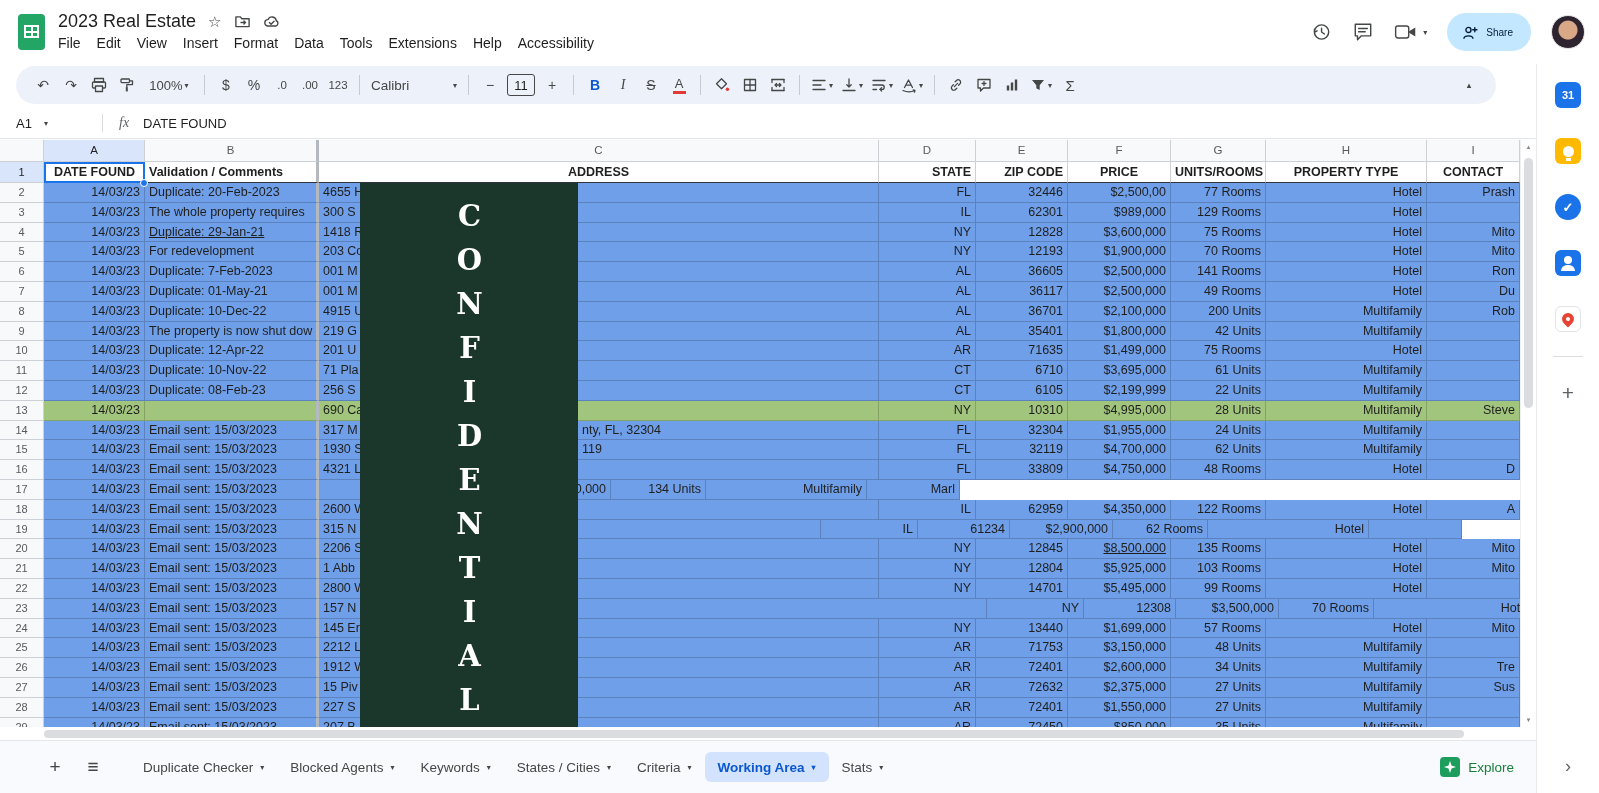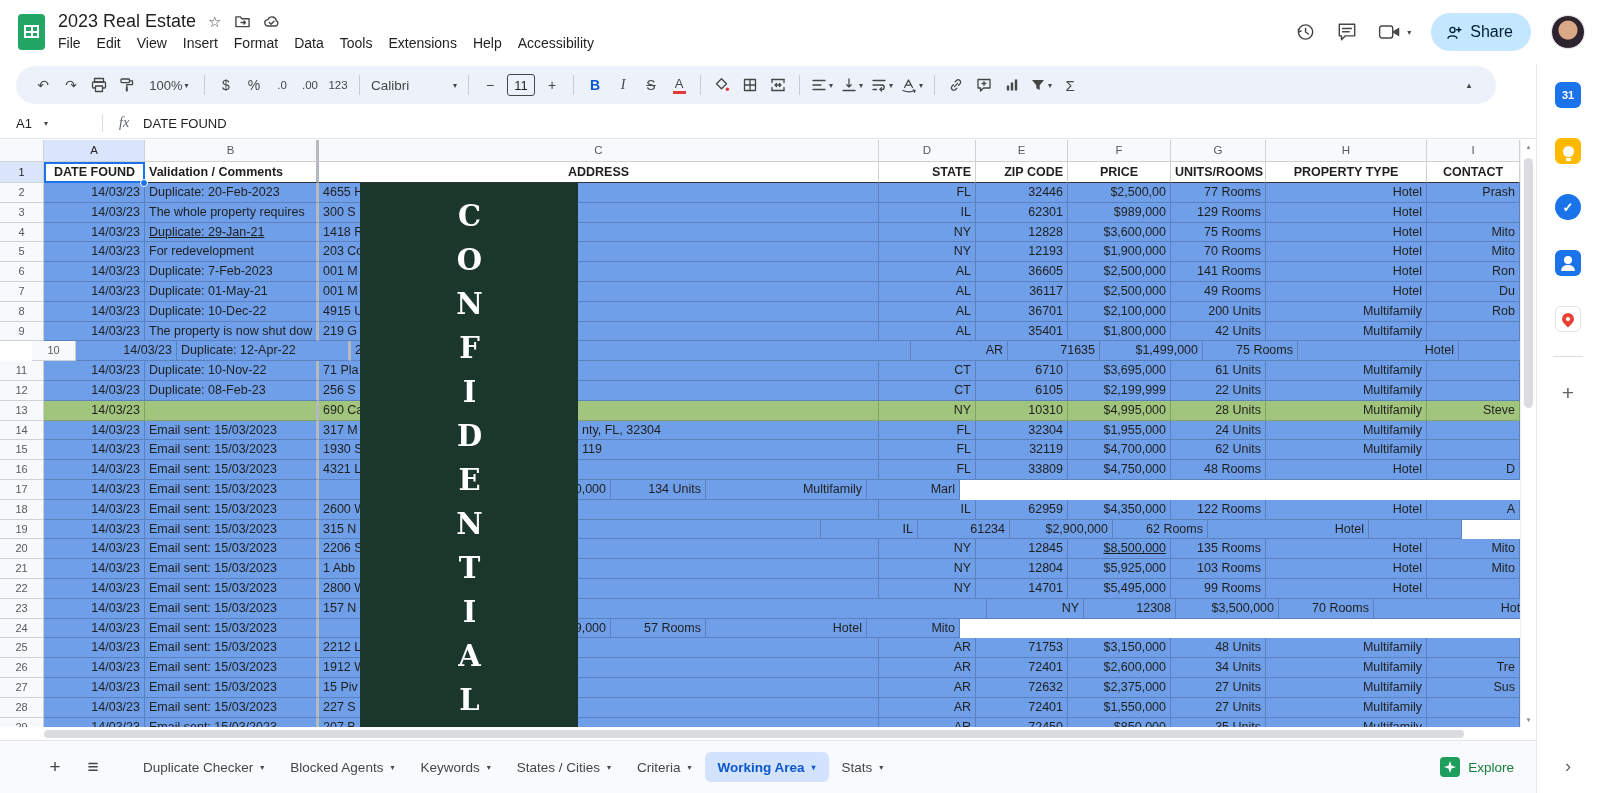--- a/index.html
+++ b/index.html
@@ -15,21 +15,21 @@
     background: linear-gradient(#fff,#fff) center/100% 2px no-repeat, linear-gradient(#fff,#fff) center/2px 100% no-repeat; }
   .title-block { display:flex; flex-direction:column; gap:1px; }
   .title-row { display:flex; align-items:center; gap:12px; }
   .doc-title { font-size:18px; color:#1f1f1f; }
   .tb-ico { color:#444746; font-size:15px; line-height:1; display:flex; align-items:center; }
   .menu-bar { display:flex; margin-left:-8px; }
   .menu-item { font-size:14px; color:#1f1f1f; padding:2px 8px; border-radius:8px; cursor:pointer; }
   .top-right { margin-left:auto; display:flex; align-items:center; gap:20px; padding-right:14px; }
   .icon-btn { display:flex; align-items:center; gap:3px; color:#444746; cursor:pointer; }
   .share-btn { display:flex; align-items:center; gap:8px; background:var(--share-bg,#c2e7ff); color:#001d35;
-    border:none; height:38px; padding:0 18px 0 14px; border-radius:19px; font-size:16px; font-weight:500;
+    border:none; height:38px; padding:0 18px 0 14px; border-radius:19px; font-size:10px; font-weight:500;
     font-family:"Liberation Sans",sans-serif; cursor:pointer; }
   .avatar { width:34px; height:34px; border-radius:50%; flex:none; cursor:pointer;
     background: radial-gradient(circle at 50% 44%, #d9a886 0 9px, #2e2430 10px); border:1px solid #e0e0e0; }
 
   
   .toolbar { position:absolute; top:66px; left:16px; width:1480px; height:38px; background:#edf2fa;
     border-radius:20px; display:flex; align-items:center; padding:0 14px; gap:2px; }
   .tbtn { min-width:26px; height:26px; border-radius:4px; display:flex; align-items:center; justify-content:center;
     color:#444746; font-size:14px; cursor:pointer; padding:0 3px; flex:none; }
   .tbtn.small { font-size:11.5px; }
@@ -456,21 +456,21 @@
         <div class="cell al-l bg-blue frozen" style="width: 174px;">The property is now shut dow</div>
         <div class="cell al-l bg-blue" style="width: 560px;"><span>219 G</span></div>
         <div class="cell al-r bg-blue" style="width: 97px;">AL</div>
         <div class="cell al-r bg-blue" style="width: 92px;">35401</div>
         <div class="cell al-r bg-blue" style="width: 103px;">$1,800,000</div>
         <div class="cell al-r bg-blue" style="width: 95px;">42 Units</div>
         <div class="cell al-r bg-blue" style="width: 161px;">Multifamily</div>
         <div class="cell al-r bg-blue" style="width: 93px;"></div>
       </div>
       <div class="grow drow">
-        <div class="hcell rowhdr" style="width: 44px; margin-left: 32px;">10</div>
+        <div class="hcell rowhdr" style="width: 44px;">10</div>
         <div class="cell al-r bg-blue" style="width: 101px;">14/03/23</div>
         <div class="cell al-l bg-blue frozen" style="width: 174px;">Duplicate: 12-Apr-22</div>
         <div class="cell al-l bg-blue" style="width: 560px;"><span>201 U</span></div>
         <div class="cell al-r bg-blue" style="width: 97px;">AR</div>
         <div class="cell al-r bg-blue" style="width: 92px;">71635</div>
         <div class="cell al-r bg-blue" style="width: 103px;">$1,499,000</div>
         <div class="cell al-r bg-blue" style="width: 95px;">75 Rooms</div>
         <div class="cell al-r bg-blue" style="width: 161px;">Hotel</div>
         <div class="cell al-r bg-blue" style="width: 93px;"></div>
       </div>
@@ -626,20 +626,21 @@
         <div class="cell al-r bg-blue" style="width: 92px;">12308</div>
         <div class="cell al-r bg-blue" style="width: 103px;">$3,500,000</div>
         <div class="cell al-r bg-blue" style="width: 95px;">70 Rooms</div>
         <div class="cell al-r bg-blue" style="width: 161px;">Hotel</div>
         <div class="cell al-r bg-blue" style="width: 93px;"></div>
       </div>
       <div class="grow drow">
         <div class="hcell rowhdr" style="width: 44px;">24</div>
         <div class="cell al-r bg-blue" style="width: 101px;">14/03/23</div>
         <div class="cell al-l bg-blue frozen" style="width: 174px;">Email sent: 15/03/2023</div>
+        <div class="cell al-l bg-blue" style="width: 560px;"><span>145 Er</span></div>
         <div class="cell al-r bg-blue" style="width: 97px;">NY</div>
         <div class="cell al-r bg-blue" style="width: 92px;">13440</div>
         <div class="cell al-r bg-blue" style="width: 103px;">$1,699,000</div>
         <div class="cell al-r bg-blue" style="width: 95px;">57 Rooms</div>
         <div class="cell al-r bg-blue" style="width: 161px;">Hotel</div>
         <div class="cell al-r bg-blue" style="width: 93px;">Mito</div>
       </div>
       <div class="grow drow">
         <div class="hcell rowhdr" style="width: 44px;">25</div>
         <div class="cell al-r bg-blue" style="width: 101px;">14/03/23</div>

